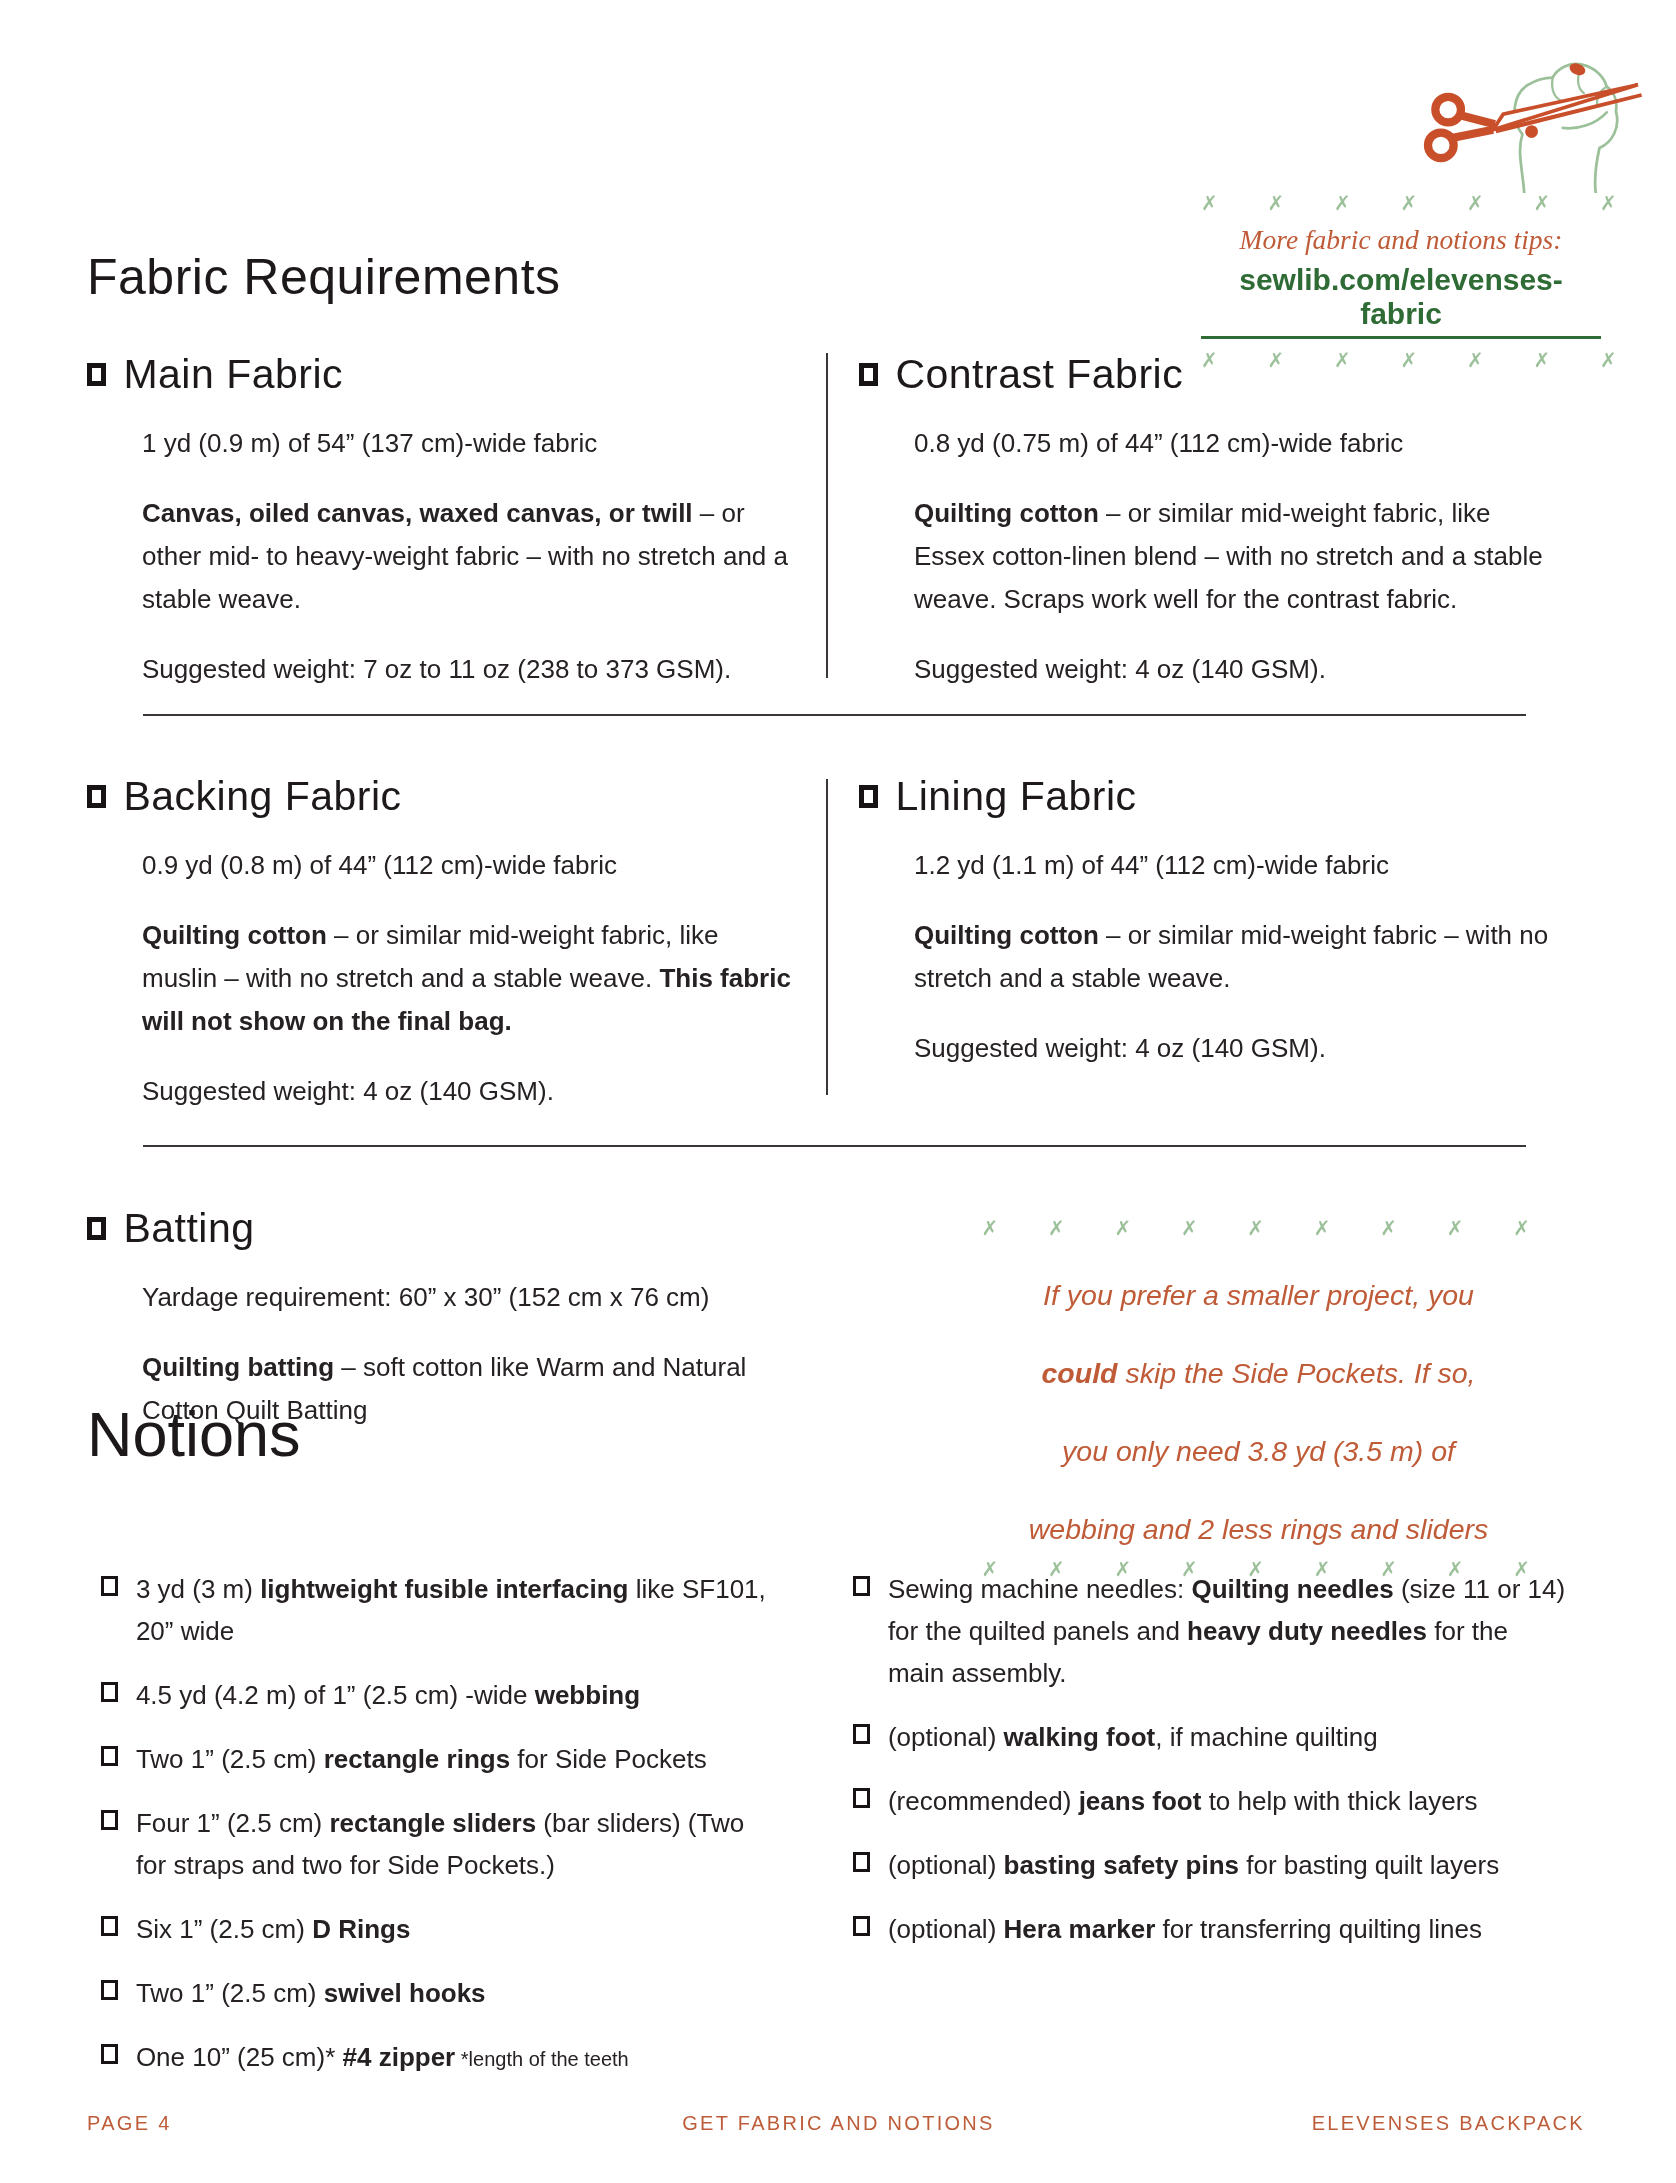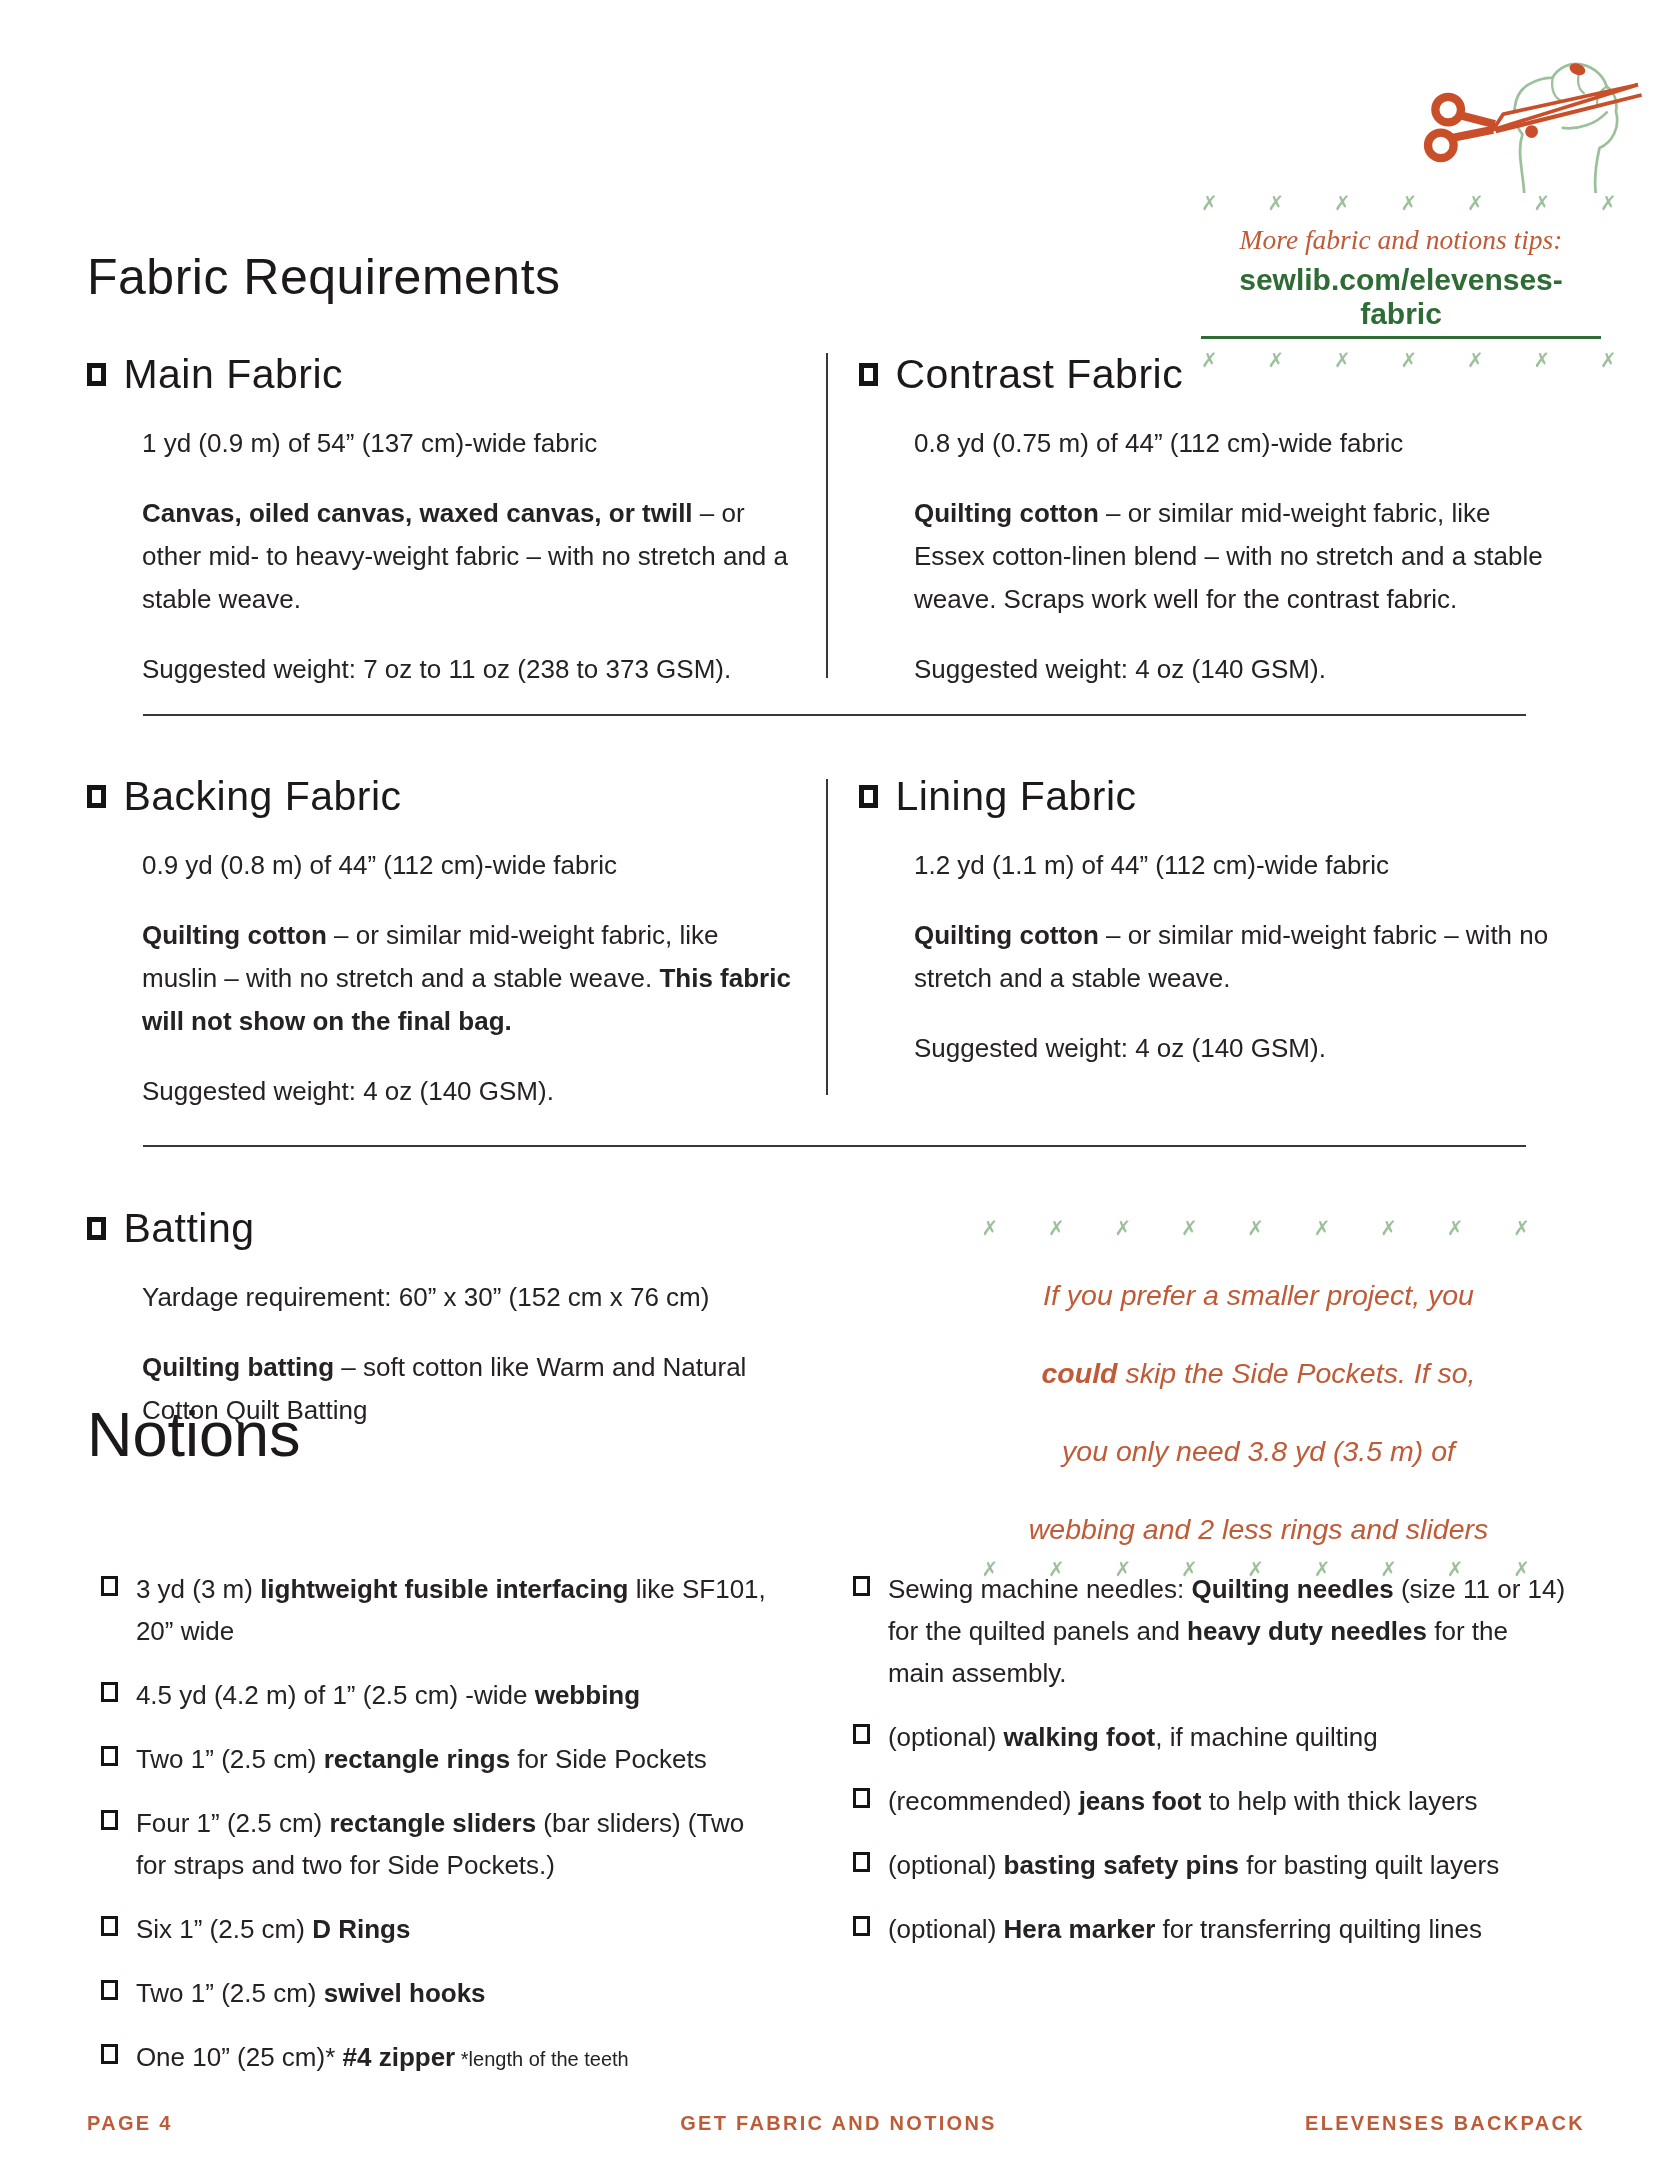--- a/index.html
+++ b/index.html
@@ -38,21 +38,21 @@
   .side-note .xrow { margin:5.5px 0; }
   
   .notions-title { position:absolute; left:87px; top:1398px; font-size:63px; font-weight:normal; color:#1d191a; }
   .notions-col { position:absolute; top:1568px; }
   .n-item { display:flex; align-items:flex-start; gap:18.4px; margin-bottom:22px; }
   .n-item .cb { margin-top:8.3px; }
   .n-item p { font-size:26px; line-height:42px; }
   .col-left { left:101px; } .col-left .n-item p { width:643px; }
   .col-right { left:853px; } .col-right .n-item p { width:681px; }
   
-  .footer { position:absolute; top:2112px; left:0; width:100%; height:37px; color:#bd5c39; font-size:20px; font-weight:bold; letter-spacing:2.3px; }
+  .footer { position:absolute; top:2112px; left:0; width:100%; height:37px; color:#bd5c39; font-size:20px; font-weight:normal; letter-spacing:2.3px; }
   .footer .f-left { position:absolute; left:87px; }
   .footer .f-center { position:absolute; left:50%; transform:translateX(-50%); }
   .footer .f-right { position:absolute; right:92px; }
 </style>
 </head>
 <body>
 
 <div class="page">
 
   <div class="scissors">

